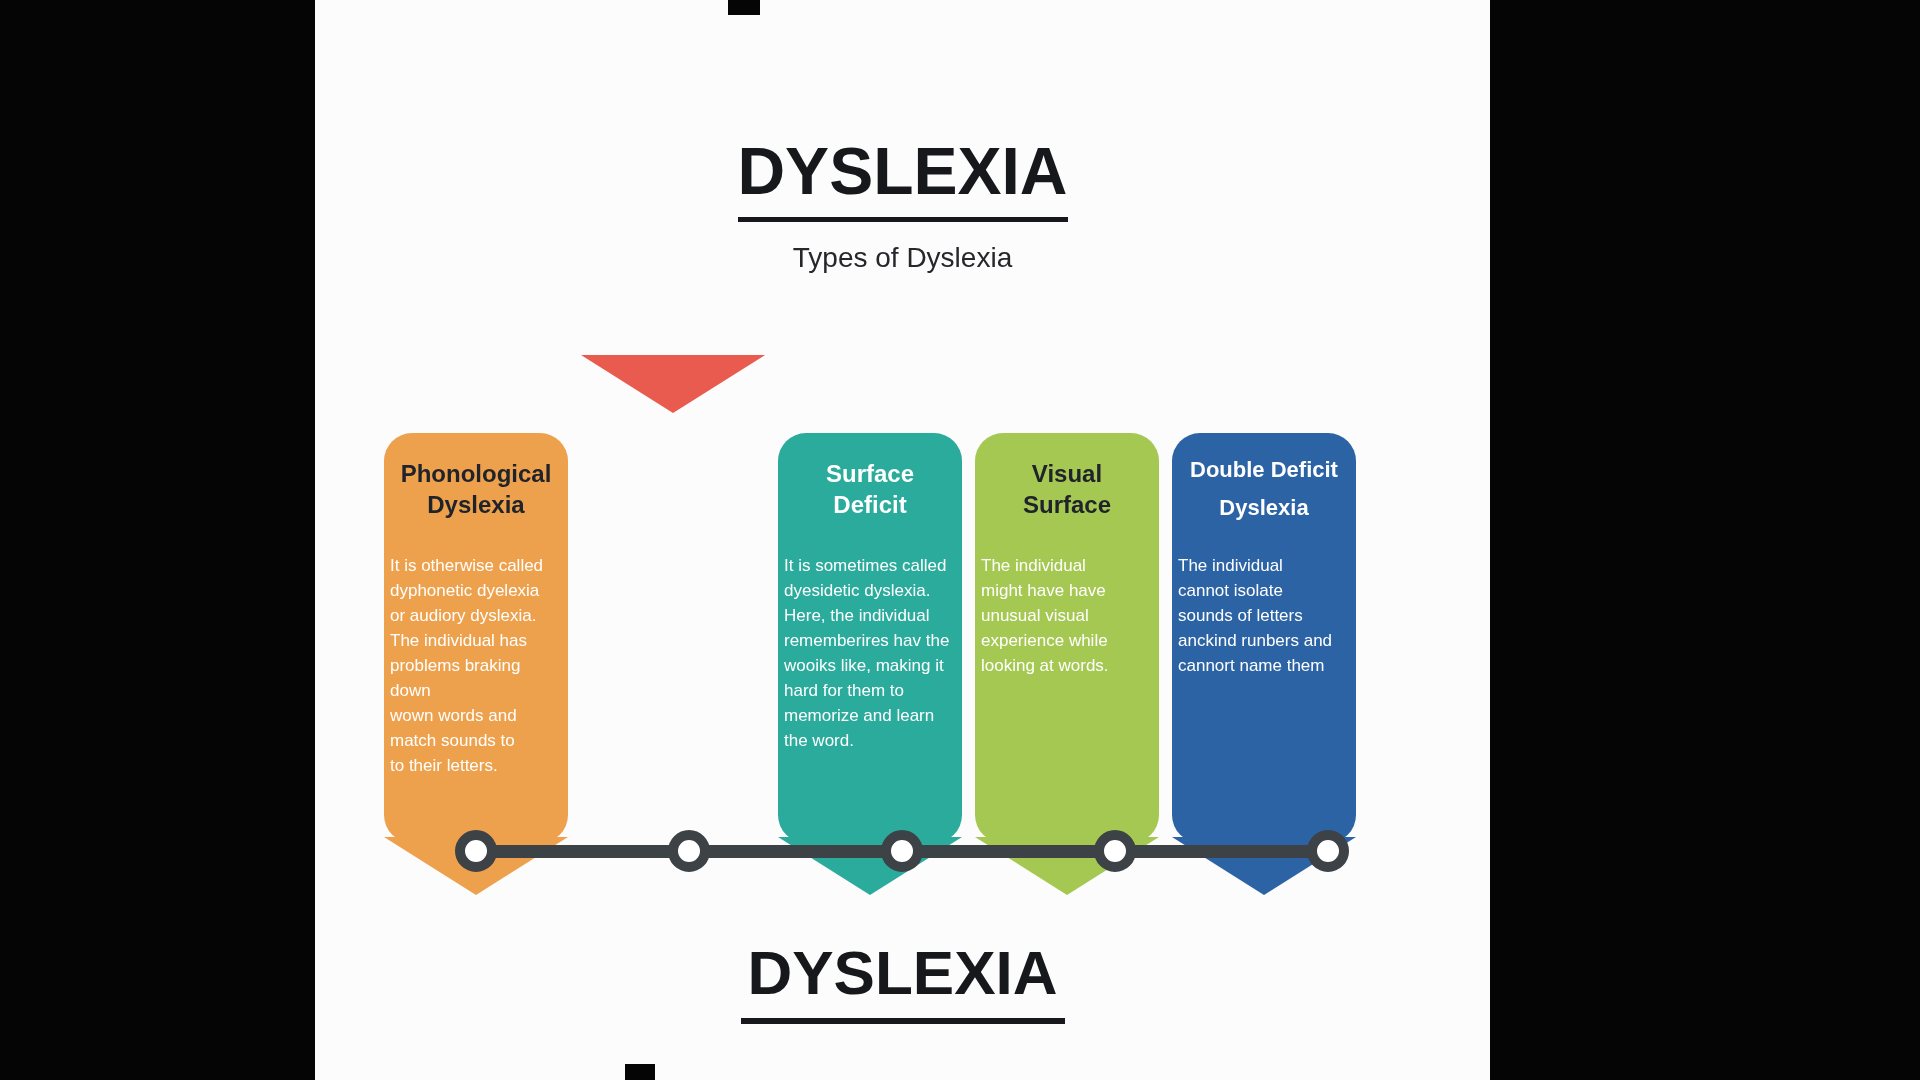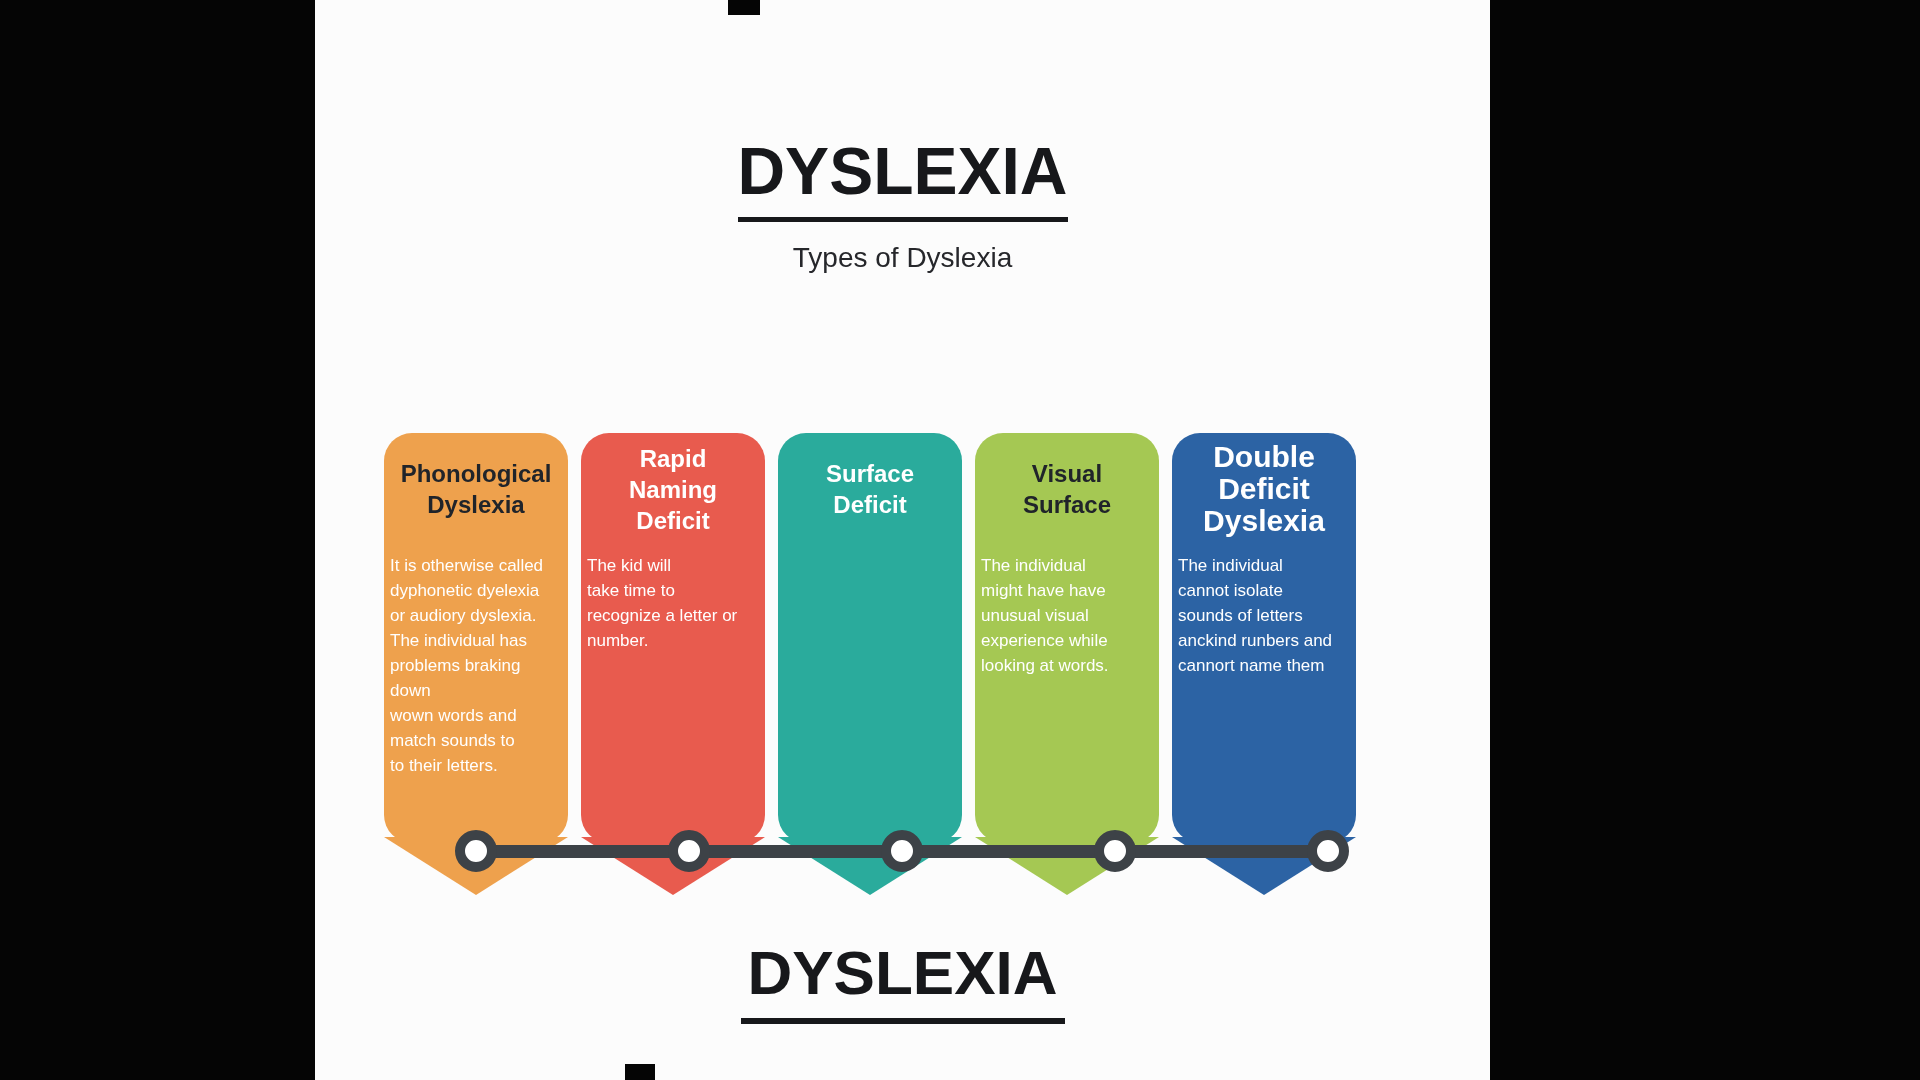--- a/index.html
+++ b/index.html
@@ -71,21 +71,21 @@
     display: flex;
     align-items: center;
     justify-content: center;
     text-align: center;
     font-weight: bold;
     font-size: 24px;
     line-height: 31px;
     white-space: pre-line;
     color: var(--head-color);
   }
-  .banner:nth-child(5) .banner-heading { font-size: 30px; line-height: 32px; }
+  .banner:nth-child(5) .banner-heading { font-size: 22px; line-height: 38px; }
   .banner-body {
     margin-top: 8px;
     text-align: left;
     font-size: 17px;
     line-height: 25px;
     white-space: pre-line;
     color: var(--body-color);
   }
   .banner-pointer {
     width: 0; height: 0;
@@ -167,36 +167,35 @@
 The individual has
 problems braking down
 wown words and
 match sounds to
 to their letters.</div>
         </div>
         <div class="banner-pointer"></div>
       </div>
 
       <div class="banner" style="--banner-color: #e85b4e; --head-color: #ffffff; --body-color: #ffffff;">
-        <div class="banner-rect">
-          <div class="banner-heading">Rapid
-Naming
-Deficit</div>
-          <div class="banner-body">The kid will
-take time to
-recognize a letter or
-number.</div>
-        </div>
         <div class="banner-pointer"></div>
       </div>
 
       <div class="banner" style="--banner-color: #2aab9c; --head-color: #ffffff; --body-color: #ffffff;">
         <div class="banner-rect">
           <div class="banner-heading">Surface
 Deficit</div>
+          <div class="banner-body">It is sometimes called
+dyesidetic dyslexia.
+Here, the individual
+rememberires hav the
+wooiks like, making it
+hard for them to
+memorize and learn
+the word.</div>
         </div>
         <div class="banner-pointer"></div>
       </div>
 
       <div class="banner" style="--banner-color: #a5c853; --head-color: #20242a; --body-color: #ffffff;">
         <div class="banner-rect">
           <div class="banner-heading">Visual
 Surface</div>
           <div class="banner-body">The individual
 might have have

